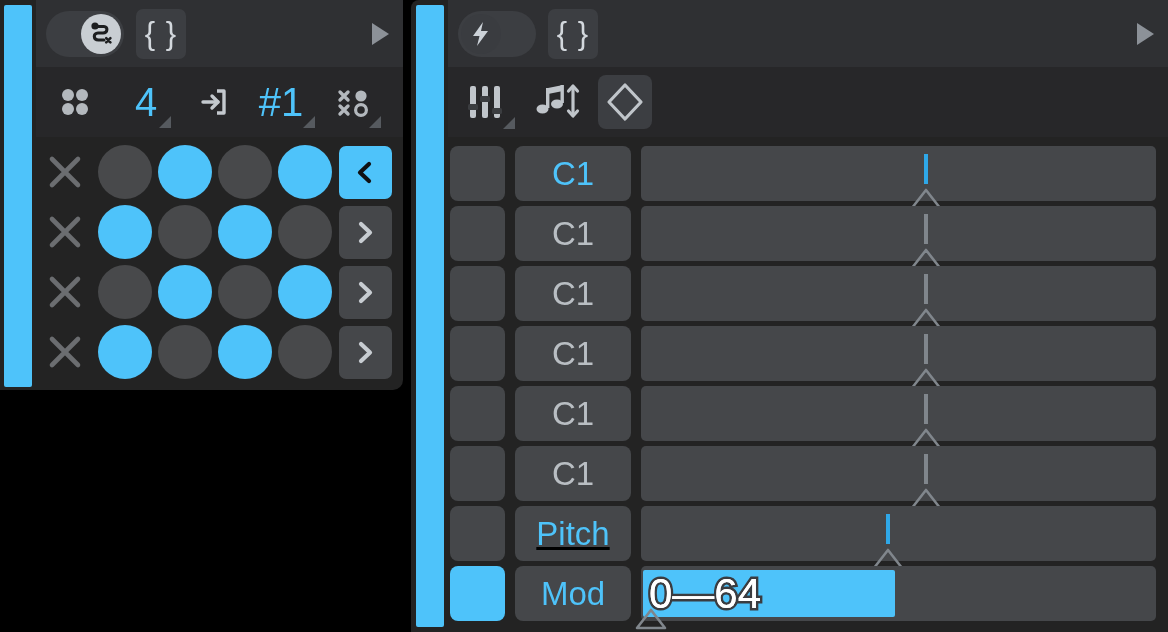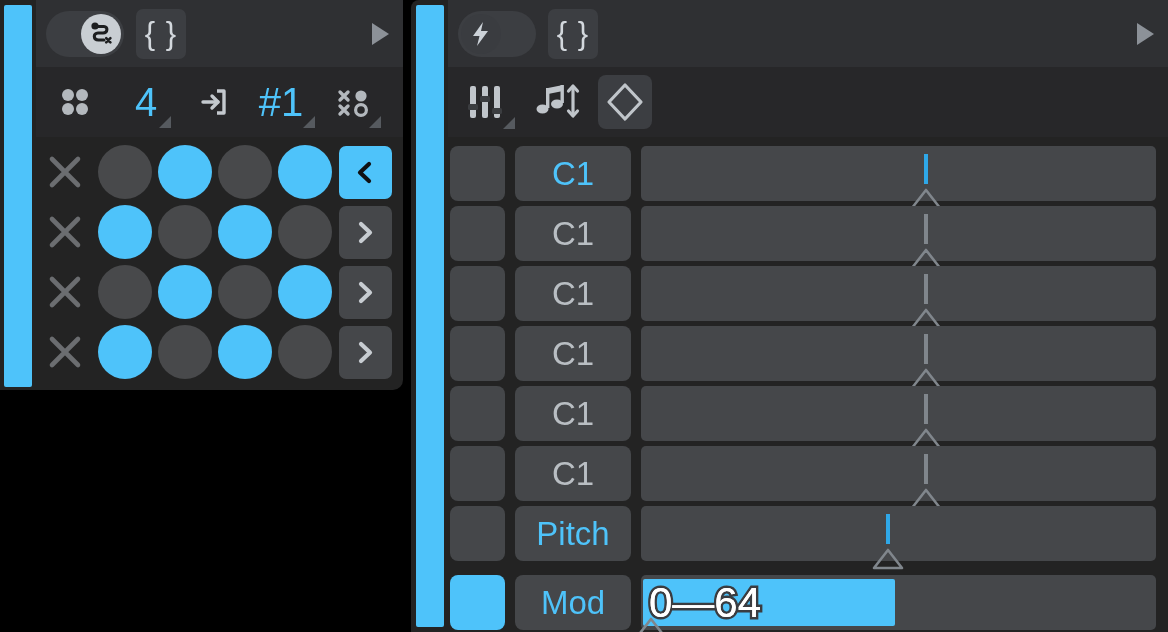--- a/index.html
+++ b/index.html
@@ -471,21 +471,21 @@
         <div class="lane" style="margin-bottom: 5px;">
           <div class="lane-led"></div>
           <div class="lane-name">C1</div>
           <div class="lane-track">
             <div class="marker-line" style="left: calc(55.4% - 2px);"></div>
             <div class="handle" style="left: calc(55.4% - 17px);"><svg width="34" height="24" viewBox="0 0 34 24">
                 <path d="M17 3 L31 21 L3 21 Z" fill="none" stroke="#80868c" stroke-width="2.6" stroke-linejoin="round"></path>
               </svg></div>
           </div>
         </div>
-        <div class="lane" style="margin-bottom: 14px;">
+        <div class="lane" style="margin-bottom: 5px; text-decoration: underline;">
           <div class="lane-led"></div>
           <div class="lane-name accent">Pitch</div>
           <div class="lane-track">
             <div class="marker-line accent" style="left: calc(48% - 2px);"></div>
             <div class="handle" style="left: calc(48% - 17px);"><svg width="34" height="24" viewBox="0 0 34 24">
                 <path d="M17 3 L31 21 L3 21 Z" fill="none" stroke="#80868c" stroke-width="2.6" stroke-linejoin="round"></path>
               </svg></div>
           </div>
         </div>
         <div class="lane" style="margin-bottom: 12px;">

